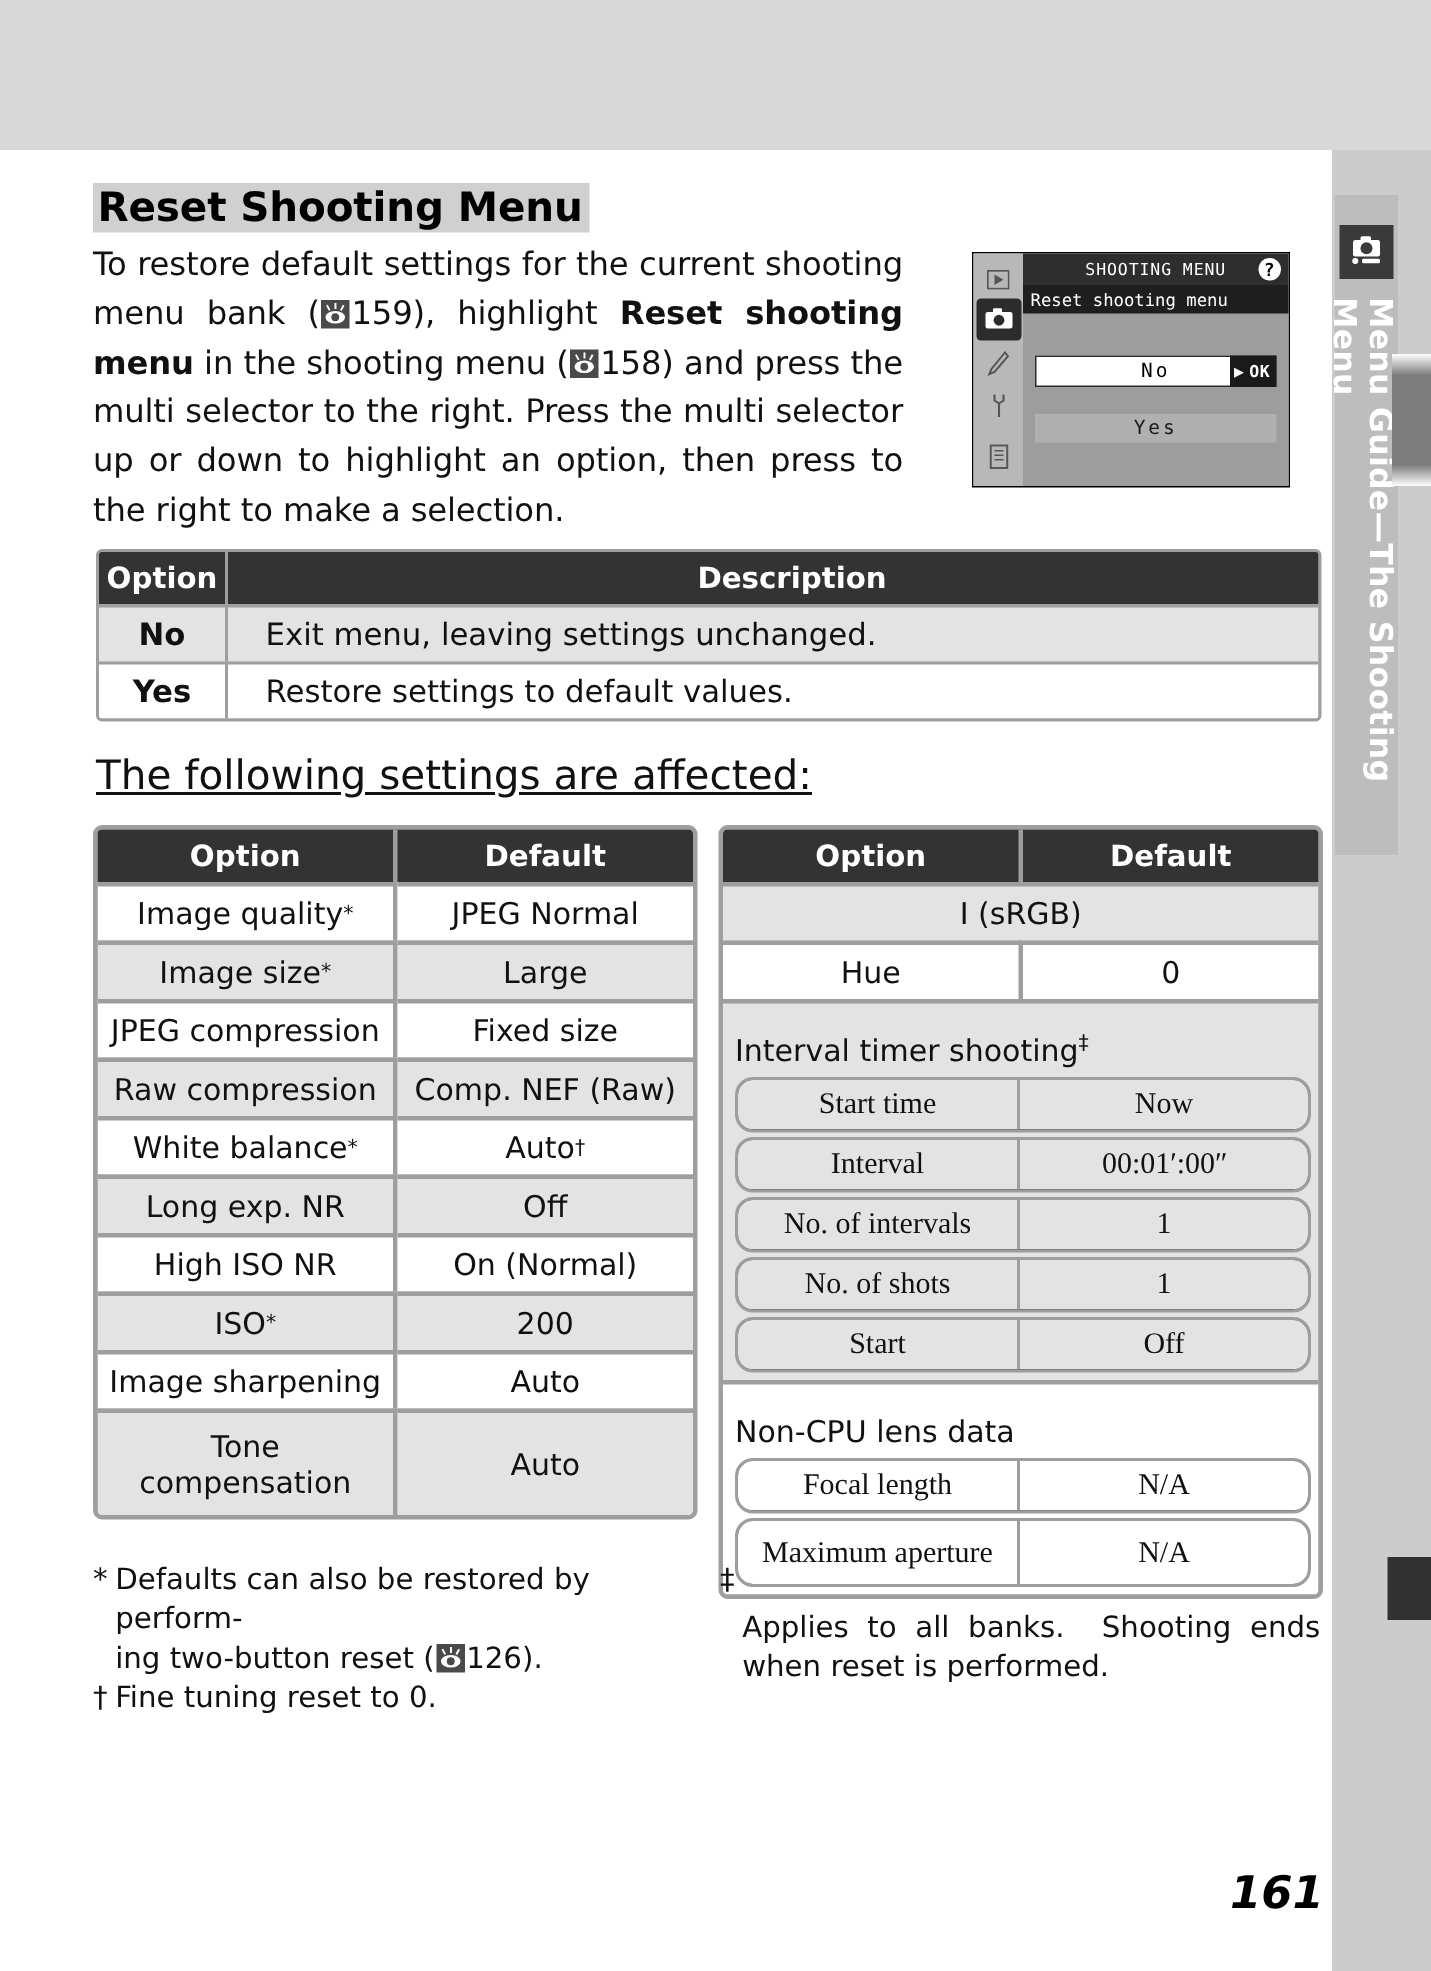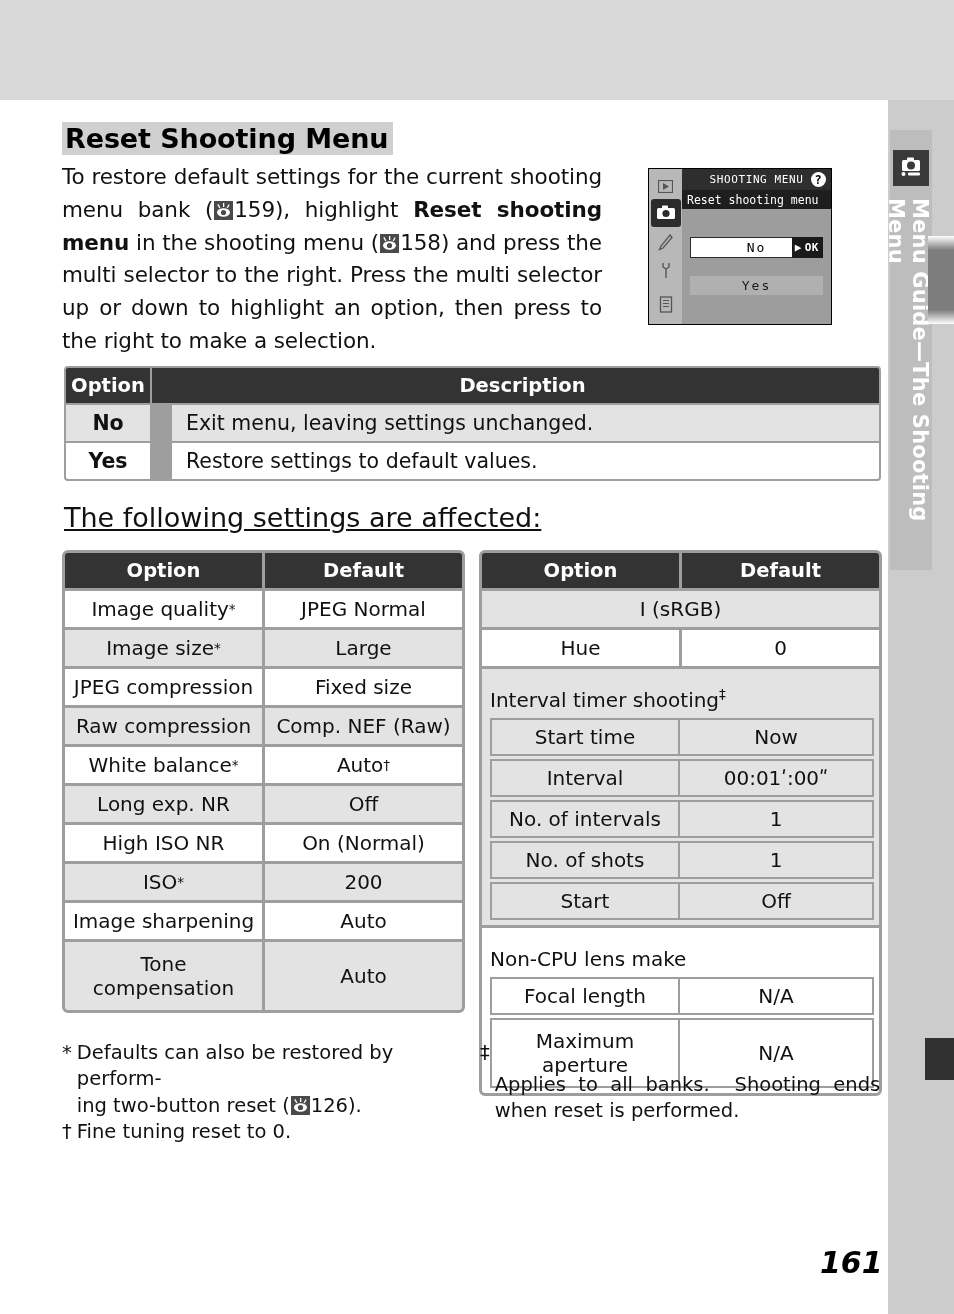--- a/index.html
+++ b/index.html
@@ -132,21 +132,21 @@
     position: relative;
     margin: 0 1px;
   }
   .reficon svg { position:absolute; left:0; top:0; }
 
   
   .lcd {
     position: absolute;
     left: 586px;
     top: 46px;
-    width: 184px;
+    width: 212px;
     height: 157px;
     background: #ffffff;
     border: 1px solid #000;
     box-sizing: border-box;
   }
   .lcd-inner { position:absolute; inset:0; }
   .lcd-sidebar {
     position: absolute;
     left: 0; top: 0;
     width: 33px; height: 100%;
@@ -265,32 +265,32 @@
   .od-cell-opt {
     width: 86px;
     flex: 0 0 86px;
     display: flex; align-items: center; justify-content: center;
     padding: 6px 0;
     box-sizing: border-box;
   }
   .od-cell-desc {
     flex: 1;
     display: flex; align-items: center;
-    padding: 6px 0 6px 14px;
+    padding: 6px 0 6px 25px;
     box-sizing: border-box;
   }
   .od-head .od-cell-opt { border-right: 2px solid #9e9e9e; }
   .od-body-row { font-size: 20.5px; color: #111; }
   .od-body-row .od-cell-opt { font-weight: bold; }
   .od-body-row.alt .od-cell-opt,
   .od-body-row.alt .od-cell-desc { background: #e3e3e3; }
   .od-body-row.plain .od-cell-opt,
   .od-body-row.plain .od-cell-desc { background: #ffffff; }
   .od-body-row .od-cell-opt { border-right: 2px solid #9e9e9e; border-top: 2px solid #9e9e9e; }
-  .od-body-row .od-cell-desc { border-top: 2px solid #9e9e9e; margin-left: 20px; }
+  .od-body-row .od-cell-desc { border-top: 2px solid #9e9e9e; }
 
   .affected {
     position: absolute;
     left: 2px;
     top: 380px;
     font-size: 27px;
     color: #111;
     text-decoration: underline;
   }
 
@@ -355,23 +355,24 @@
   .sgroup.gray { background: #e3e3e3; }
   .sgroup.white { background: #ffffff; }
   .sgroup-title {
     font-size: 20px;
     color: #111;
     padding: 19px 0 6px 8px;
   }
   .sgroup .srow {
     margin: 0 5px 3px 8px;
     border: 2px solid #9e9e9e;
-    border-radius: 0;
+    border-radius: 12px;
     overflow: hidden;
     background: #0f172a;
+    font-family: Liberation Serif, serif;
   }
   .sgroup .srow:last-child { margin-bottom: 0; }
   .sgroup .srow > div {
     font-size: 20px;
     color: #111;
     padding: 5px 3px;
     border-top: none;
   }
   .sgroup .srow .sc-opt {
     width: 188px; flex: 0 0 188px;
@@ -669,21 +670,21 @@
           <div class="sc-opt">No. of shots</div>
           <div class="sc-def">1</div>
         </div>
         <div class="srow">
           <div class="sc-opt">Start</div>
           <div class="sc-def">Off</div>
         </div>
       </div>
 
       <div class="sgroup white">
-        <div class="sgroup-title"><span>Non-CPU lens make</span><span class="sup"></span></div>
+        <div class="sgroup-title"><span>Non-CPU lens data</span><span class="sup"></span></div>
         <div class="srow">
           <div class="sc-opt">Focal length</div>
           <div class="sc-def">N/A</div>
         </div>
         <div class="srow tall">
           <div class="sc-opt" style="line-height:1.2;">Maximum aperture</div>
           <div class="sc-def">N/A</div>
         </div>
       </div>
     </div>

